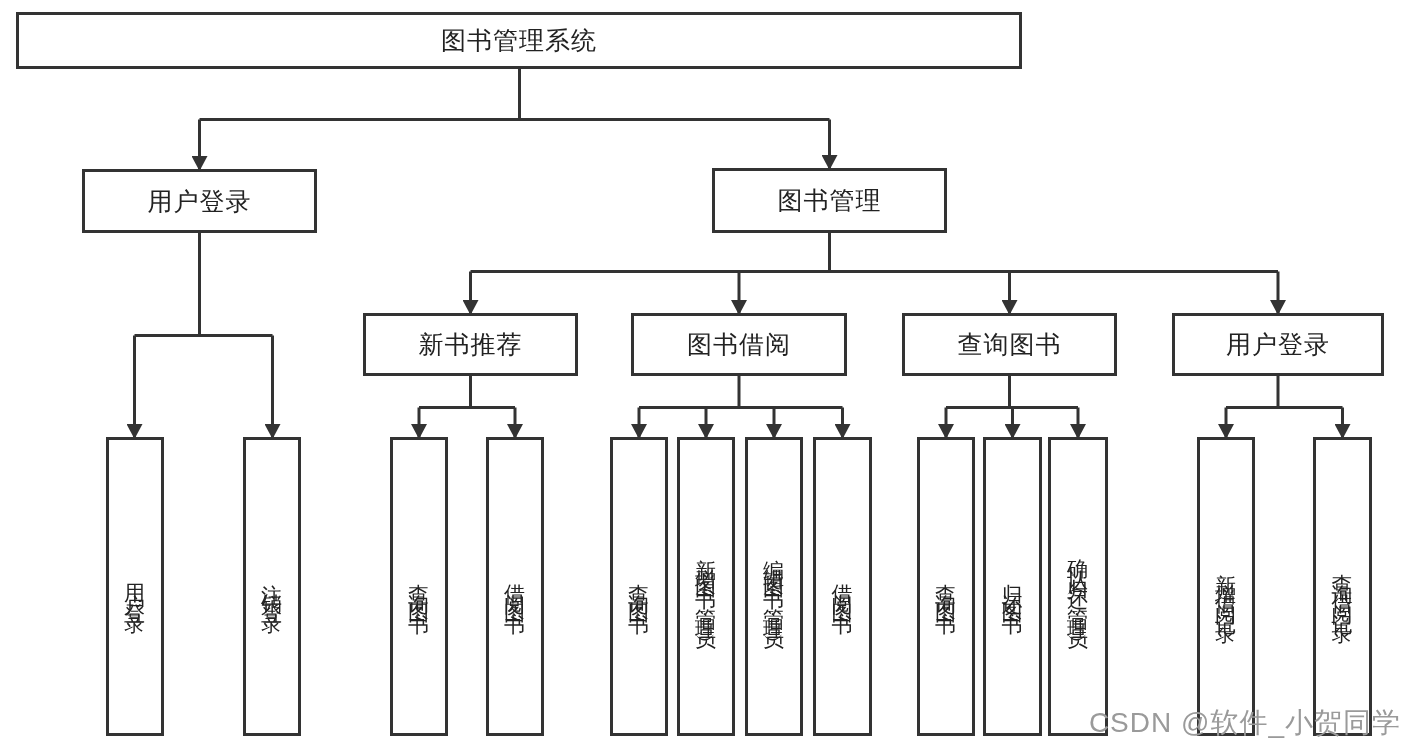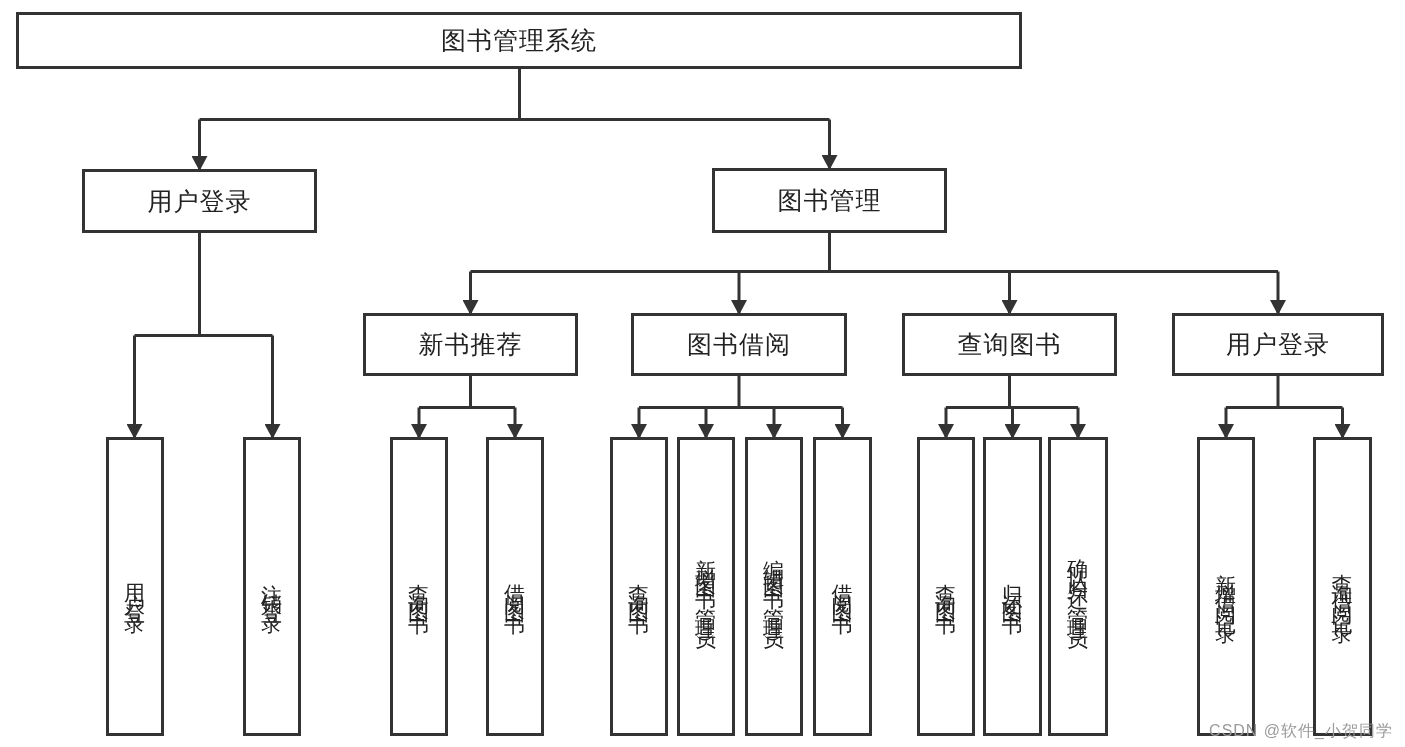--- a/index.html
+++ b/index.html
@@ -50,23 +50,23 @@
   .leaf span.vtext {
     writing-mode: vertical-rl;
     text-orientation: mixed;
     font-size: 21px;
     letter-spacing: 10px;
     line-height: 1;
     white-space: nowrap;
   }
   .watermark {
     position: absolute;
-    right: 12px;
+    right: 4px;
     bottom: 5px;
-    font-size: 16px;
+    font-size: 28px;
     color: var(--watermark);
     letter-spacing: 1px;
     white-space: nowrap;
   }
 </style>
 </head>
 <body>
 
 <div class="canvas">
 

